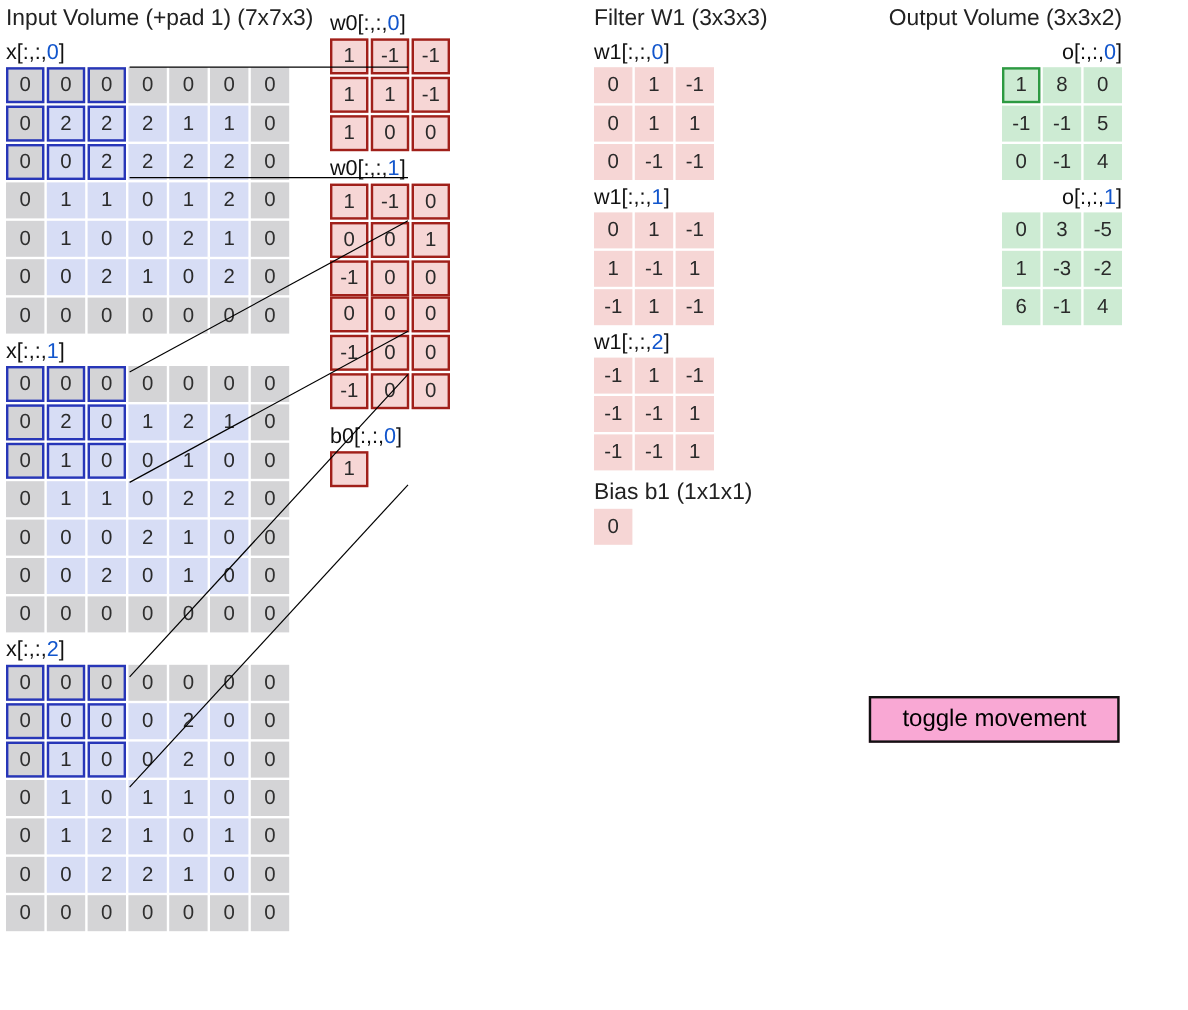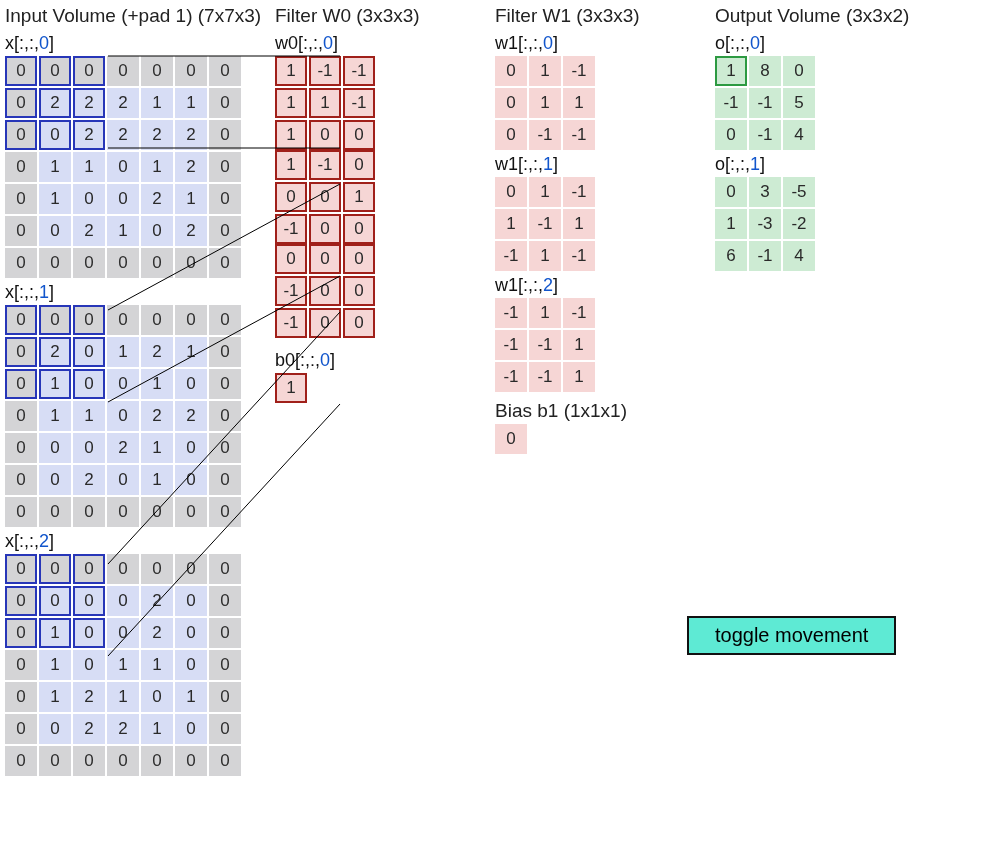--- a/index.html
+++ b/index.html
@@ -58,29 +58,28 @@
   .cell.out { background: #cdebd3; color: #2a2a2a; }
   
   .hl-blue  { outline: 2px solid #2736b8; outline-offset: -2px; }
   .hl-red   { outline: 2px solid #a0201a; outline-offset: -2px; }
   .hl-green { outline: 2px solid #2d9a42; outline-offset: -2px; }
 
   .section-gap { height: 8px; }
 
   .toggle-btn {
     position: absolute;
-    left: 687px;
+    left: 724px;
     top: 580px;
-    background: #5eead4;
+    background: #f9a8d4;
     border: 2px solid #111;
     padding: 6px 26px;
     font-size: 20px;
     font-family: inherit;
     cursor: pointer;
-    margin-top: 36px;
   }
 
   .watermark {
     position: absolute;
     left: 640px;
     top: 820px;
     font-size: 14px;
     color: #b9b9b9;
     letter-spacing: 0.5px;
     font-family: Arial, sans-serif;
@@ -256,35 +255,35 @@
         <div class="cell in-pad">0</div>
         <div class="cell in-pad">0</div>
         <div class="cell in-pad">0</div>
         <div class="cell in-pad">0</div>
         <div class="cell in-pad">0</div>
         <div class="cell in-pad">0</div>
       </div>
   </div>
 
   <div class="col" style="width:200px;">
-    <div class="header">Filter W0 (3x3x3)</div>
 
     <div class="slice-label"><span>w0[:,:,<span class="idx">0</span>]</span></div>
     <div class="grid g3" id="w00">
         <div class="cell w hl-red">1</div>
         <div class="cell w hl-red">-1</div>
         <div class="cell w hl-red">-1</div>
         <div class="cell w hl-red">1</div>
         <div class="cell w hl-red">1</div>
         <div class="cell w hl-red">-1</div>
         <div class="cell w hl-red">1</div>
         <div class="cell w hl-red">0</div>
         <div class="cell w hl-red">0</div>
       </div>
 
+    <div class="slice-label"><span>w0[:,:,<span class="idx">1</span>]</span></div>
     <div class="grid g3" id="w01">
         <div class="cell w hl-red">1</div>
         <div class="cell w hl-red">-1</div>
         <div class="cell w hl-red">0</div>
         <div class="cell w hl-red">0</div>
         <div class="cell w hl-red">0</div>
         <div class="cell w hl-red">1</div>
         <div class="cell w hl-red">-1</div>
         <div class="cell w hl-red">0</div>
         <div class="cell w hl-red">0</div>
@@ -351,21 +350,21 @@
         <div class="cell w">1</div>
       </div>
 
     <div class="section-gap"></div>
     <div class="header">Bias b1 (1x1x1)</div>
     <div class="grid g1" id="b1">
         <div class="cell w">0</div>
       </div>
   </div>
 
-  <div class="col" style="width:220px;">
+  <div class="col" style="width:220px;align-items:flex-end;">
     <div class="header">Output Volume (3x3x2)</div>
 
     <div class="slice-label"><span>o[:,:,<span class="idx">0</span>]</span></div>
     <div class="grid g3" id="o0">
         <div class="cell out hl-green">1</div>
         <div class="cell out">8</div>
         <div class="cell out">0</div>
         <div class="cell out">-1</div>
         <div class="cell out">-1</div>
         <div class="cell out">5</div>

